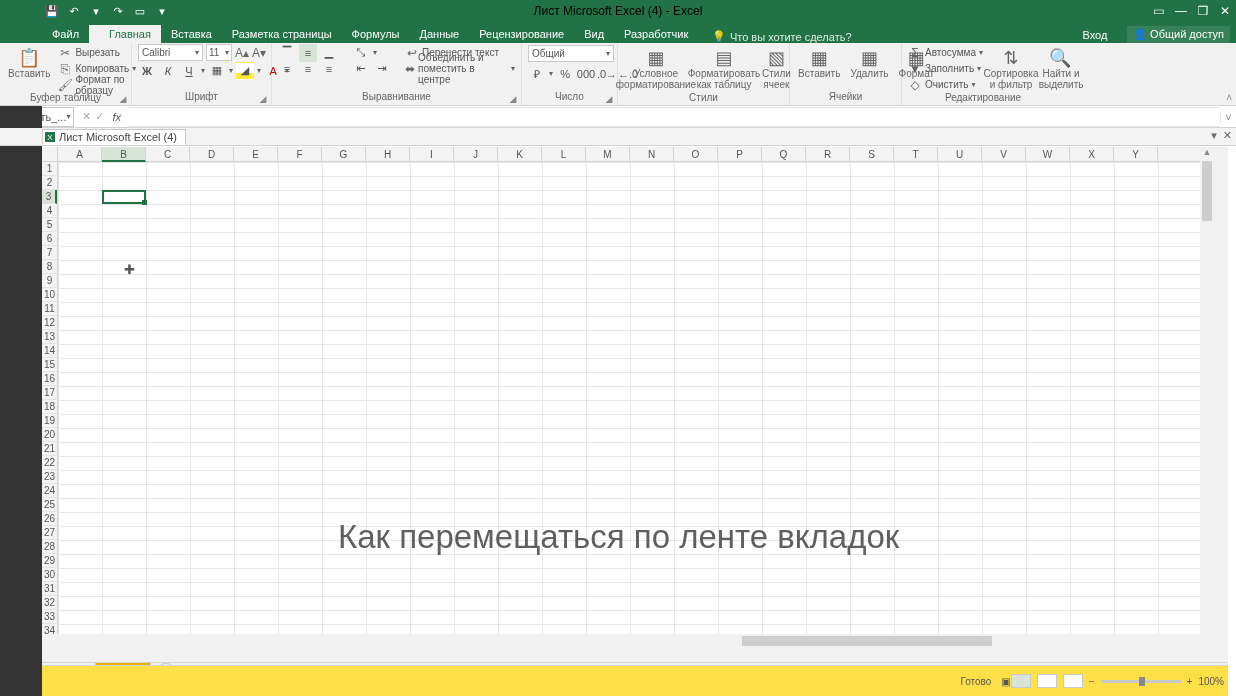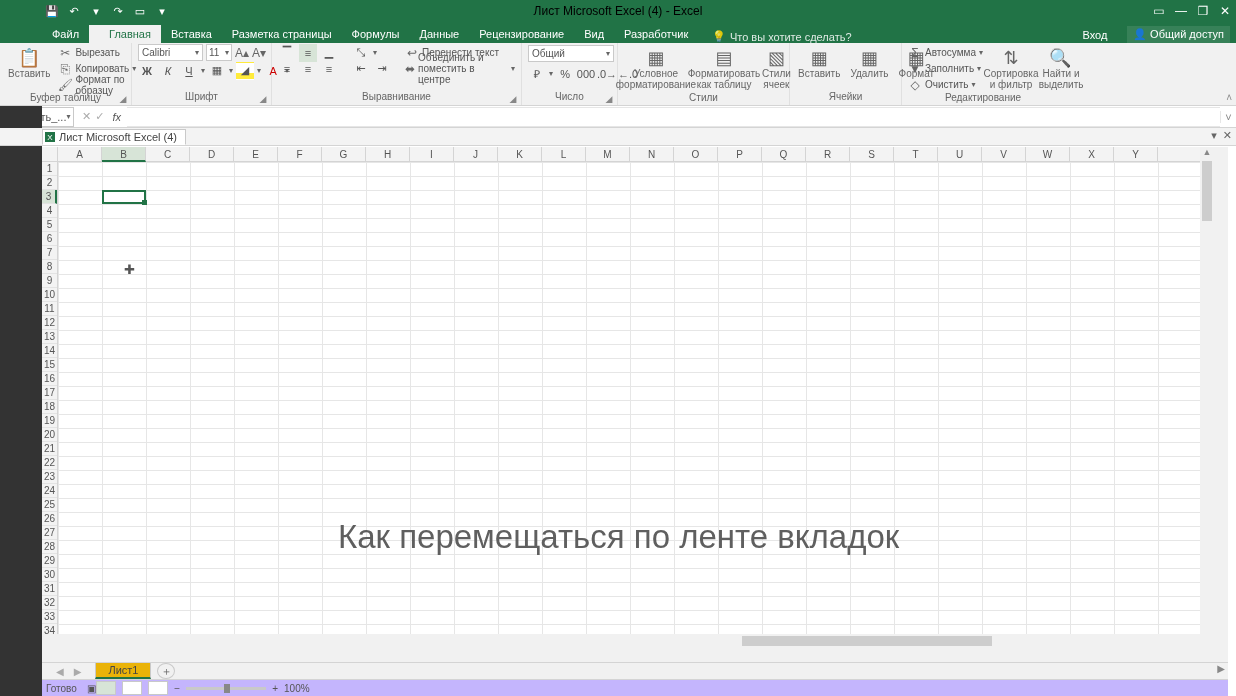--- a/index.html
+++ b/index.html
@@ -253,24 +253,24 @@
   }
   .sheet-nav { display:flex; gap:10px; padding:0 14px; color:#aaa; font-size:10px;}
   .sheet-tab {
     background:#eab308; border:1px solid #c9c9c9; border-top:none;
     padding:1px 12px; border-bottom:2px solid #217346;
   }
   .sheet-add { width:18px; height:16px; margin-left:6px; display:flex; align-items:center; justify-content:center; border:1px solid #c9c9c9; border-radius:50%; font-size:11px; color:#666;}
   .sheet-scroll-right { position:absolute; right:0; width:14px; height:17px; text-align:center; color:#888; font-size:10px;}
   
   .statusbar {
-    position:absolute; bottom:0; left:42px; right:8px; height:17px;
-    background:#c4b5fd;
+    position:absolute; bottom:0; left:42px; right:8px; height:31px;
+    background:#fde047;
     border-top:1px solid #d4d4d4;
-    display:flex; align-items:center; justify-content:flex-start;
+    display:flex; align-items:center; justify-content:flex-end;
     font-size:10px; color:#555;
     padding: 0 4px;
   }
   .status-right { display:flex; align-items:center; gap:6px;}
   .view-btn { width:20px; height:14px; border:1px solid #c9c9c9; background:#fff;}
   .view-btn.active{ background:#d7e4d7;}
   .zoom-slider { width:80px; height:3px; background:#c9c9c9; position:relative;}
   .zoom-slider .knob{ position:absolute; left:38px; top:-3px; width:6px; height:9px; background:#888;}
   .left-strip {
     position:absolute; left:0; top:0; bottom:0; width:42px; background:#333;

